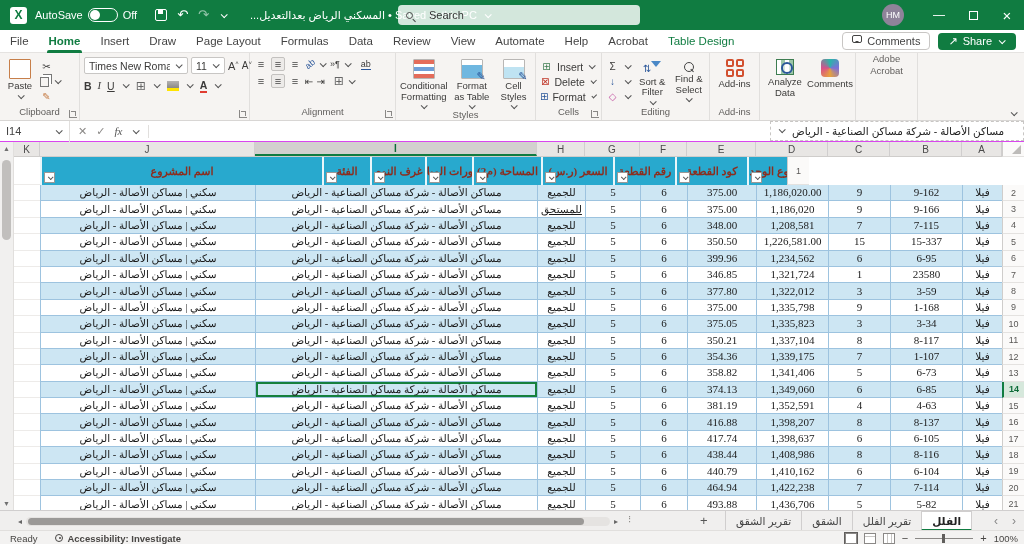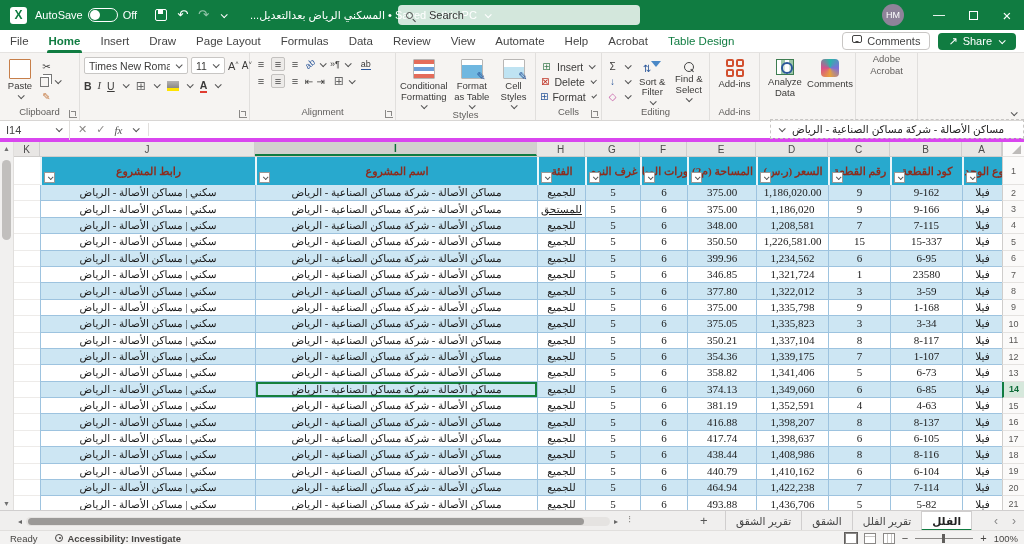--- a/index.html
+++ b/index.html
@@ -60,21 +60,21 @@
   .funnel{display:inline-block;width:0;height:0;border:5px solid transparent;border-top:6px solid #4A88C7;margin-top:2px}
   .copilot{width:18px;height:18px;border-radius:4px;background:conic-gradient(#29B6A8,#7E6FD8,#E8A33D,#D84F8A,#29B6A8)}
   .addic{width:18px;height:18px;display:grid;grid-template-columns:8px 8px;grid-gap:2px}
   .addic span{border:2px solid #D2502F;border-radius:2px}
   .pdfic{width:15px;height:18px;border:1.5px solid #6A8BBF;border-radius:2px;position:relative;background:#fff}
   .pdfic:after{content:"";position:absolute;right:-4px;bottom:-2px;width:8px;height:8px;border:2px solid #4A88C7;border-radius:50%}
   .anic{width:18px;height:16px;border:1px solid #3E7D51;background:linear-gradient(90deg,#fff 0 4px,#9CC6A8 4px 8px,#fff 8px 12px,#9CC6A8 12px 18px);position:relative}
   .anic:after{content:"";position:absolute;left:4px;top:2px;width:8px;height:8px;border:2px solid #2B579A;border-radius:50%;background:rgba(255,255,255,.6)}
   .collapse{position:absolute;right:6px;bottom:4px}
   
-  .fbar{height:21px;background:#fff;border-bottom:4px solid #d946ef;display:flex;align-items:center;font-size:11px;color:#444}
+  .fbar{height:21px;background:#fff;border-bottom:1px solid #d946ef;display:flex;align-items:center;font-size:11px;color:#444}
   .namebox{width:70px;height:21px;display:flex;align-items:center;justify-content:space-between;padding:0 6px;border-right:1px solid #E1DFDD}
   .fb-ctl{display:flex;align-items:center;gap:9px;padding:0 8px;border-right:1px solid #E1DFDD;color:#8A8886}
   .fx{font-family:"Liberation Serif",serif;font-style:italic;color:#555}
   .fb-content{flex:1;position:relative;height:21px}
   .fb-val{position:absolute;right:0;top:0;width:254px;height:20px;border:1px dashed #C8C6C4;display:flex;align-items:center;justify-content:flex-end;direction:rtl;padding:0 6px;gap:6px;font-size:10.5px;color:#222}
   
   .gridwrap{position:relative;height:368px;background:#fff}
   .vscroll{position:absolute;left:0;top:0;width:14px;height:368px;background:#F1F0EF;border-right:1px solid #E1DFDD;z-index:5}
   .vthumb{position:absolute;left:2px;top:18px;width:9px;height:80px;background:#C1BFBD;border-radius:5px}
   .varr{position:absolute;left:3px;font-size:7px;color:#707070}
@@ -418,26 +418,20 @@
         <div class="letter col-f">F</div>
         <div class="letter col-e">E</div>
         <div class="letter col-d">D</div>
         <div class="letter col-c">C</div>
         <div class="letter col-b">B</div>
         <div class="letter col-a">A</div>
         <div class="rownum corner" style="height: 15px;"></div>
       </div>
     <div class="hrow" id="header-row">
         <div class="cell k-cell col-k"></div>
-        <div class="hcell col-j">
-          <span>رابط المشروع</span>
-          <div class="filterbtn">
-            <div class="chev"></div>
-          </div>
-        </div>
         <div class="hcell col-i">
           <span>اسم المشروع</span>
           <div class="filterbtn">
             <div class="chev"></div>
           </div>
         </div>
         <div class="hcell col-h">
           <span>الفئة</span>
           <div class="filterbtn">
             <div class="chev"></div>

